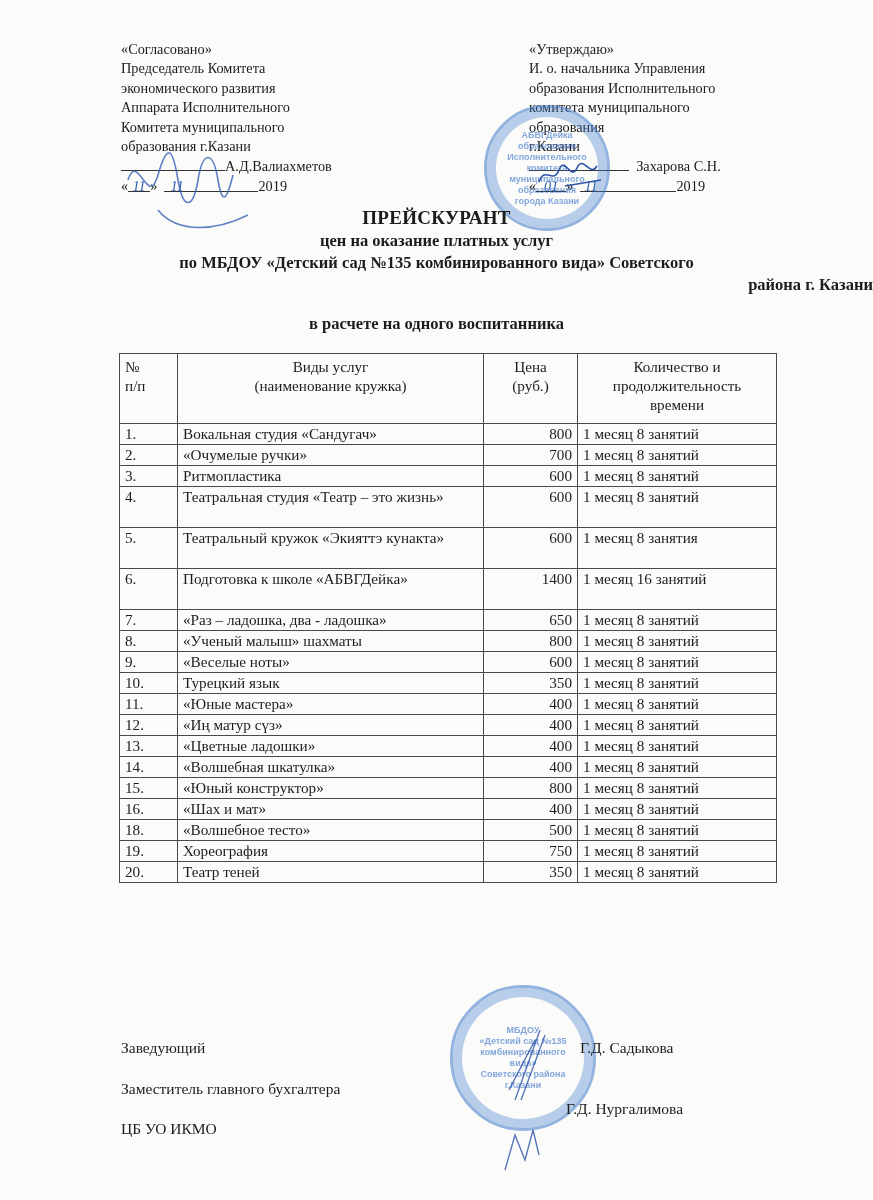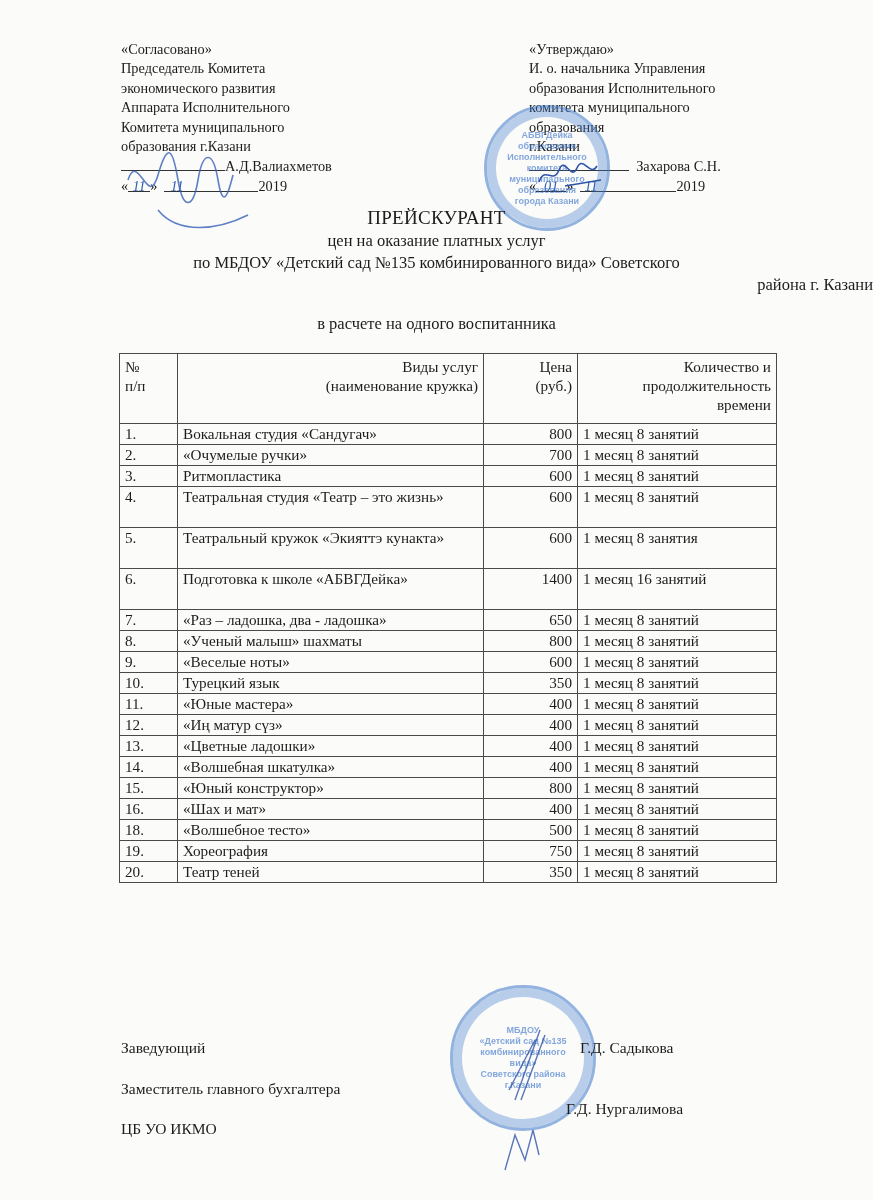--- a/index.html
+++ b/index.html
@@ -7,21 +7,21 @@
     width: 873px; height: 1200px; position: relative; overflow: hidden;
     background: #fbfbfa;
     font-family: "Liberation Serif", "DejaVu Serif", serif;
     color: #1c1c1c;
   }
   .abs { position: absolute; }
   .approval { font-size: 14.3px; line-height: 19.4px; }
   .approval div { white-space: nowrap; }
   .sigline { display: inline-block; border-bottom: 1px solid #333; height: 14px; vertical-align: baseline; }
 
-  .title-block { left: 0; width: 873px; text-align: center; font-weight: normal; }
+  .title-block { left: 0; width: 873px; text-align: center; font-weight: bold; }
   .t1 { top: 207px; font-size: 19px; letter-spacing: 0.3px; }
   .t2 { top: 231px; font-size: 16.5px; }
   .t3 { top: 253px; font-size: 16.5px; }
   .t4 { top: 275px; font-size: 16.5px; text-align: right; }
   .t5 { top: 314px; font-size: 16.5px; }
 
   table.price {
     position: absolute; left: 119px; top: 353px; width: 657px;
     border-collapse: collapse; table-layout: fixed;
     font-size: 15.2px; line-height: 19.5px;
@@ -30,21 +30,21 @@
     border: 1px solid #4a4a4a; padding: 0 5px; vertical-align: top;
     font-weight: normal;
   }
   table.price th { text-align: center; line-height: 19px; padding-top: 3px; }
   table.price th.num { text-align: left; }
   col.c1 { width: 58px; } col.c2 { width: 306px; } col.c3 { width: 94px; } col.c4 { width: 199px; }
   td.price-cell { text-align: right; }
   td.num-cell { text-align: left; }
   tr.row-single td { height: 20px; }
   tr.row-double td { height: 40px; }
-  tr.head th { height: 66px; text-align: right; }
+  tr.head th { height: 66px; }
 
   .footer { font-size: 15.5px; }
 
   .stamp {
     position: absolute; border-radius: 50%;
     border: 3px solid rgba(60,120,200,0.55);
     box-shadow: inset 0 0 0 6px rgba(255,255,255,0), inset 0 0 0 9px rgba(60,120,200,0.35);
     color: rgba(50,110,200,0.6); font-family: "Liberation Sans", sans-serif;
     font-size: 9px; text-align: center; display: flex; flex-direction: column;
     justify-content: center; align-items: center; line-height: 11px;

